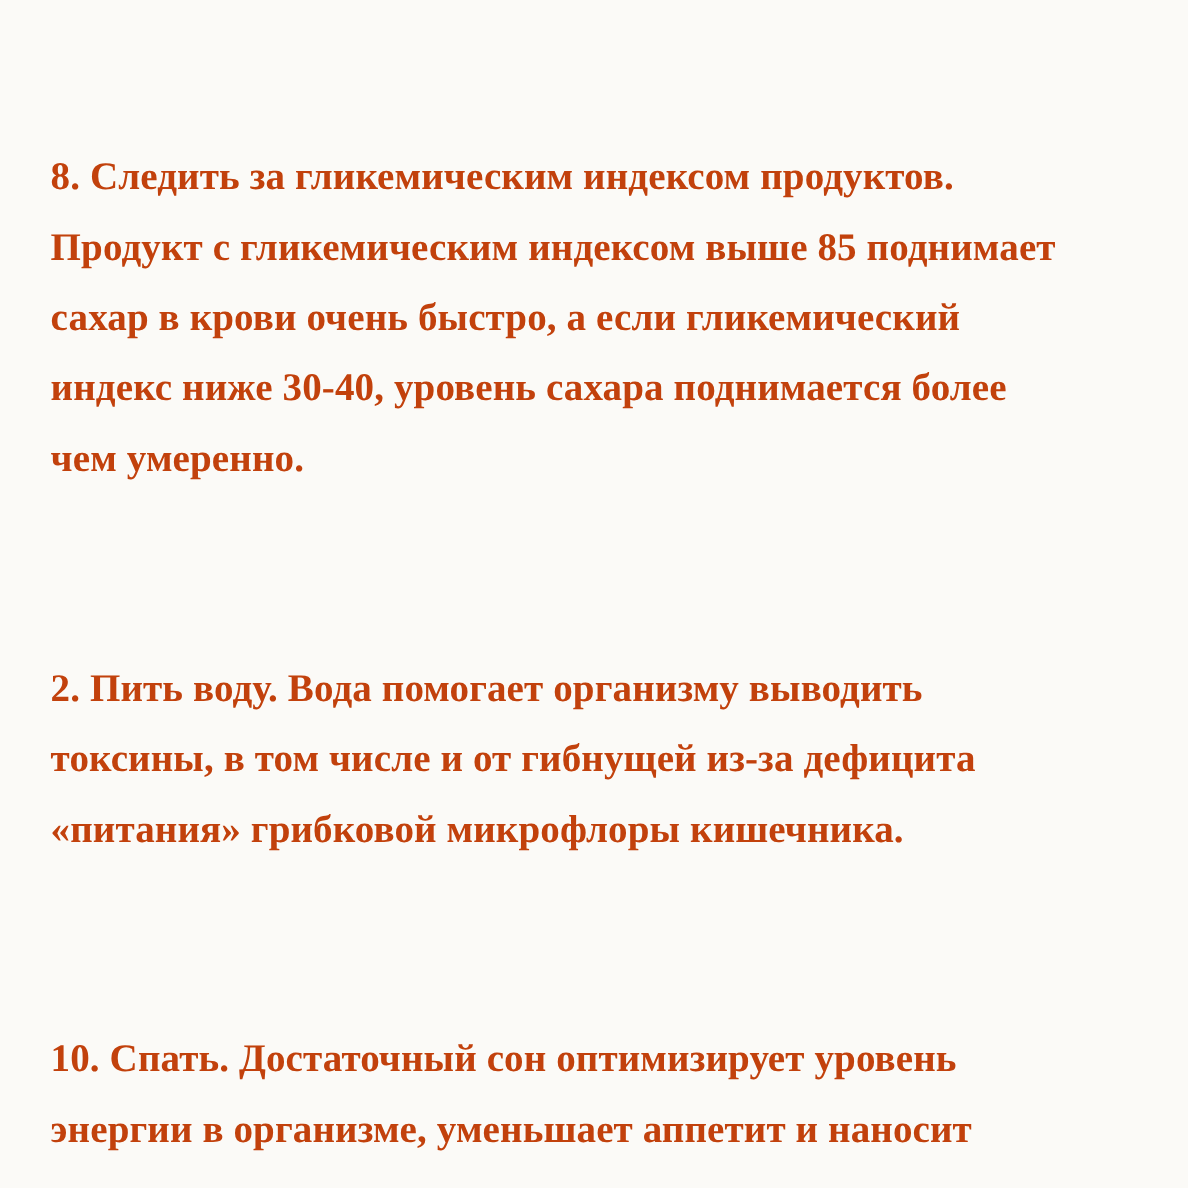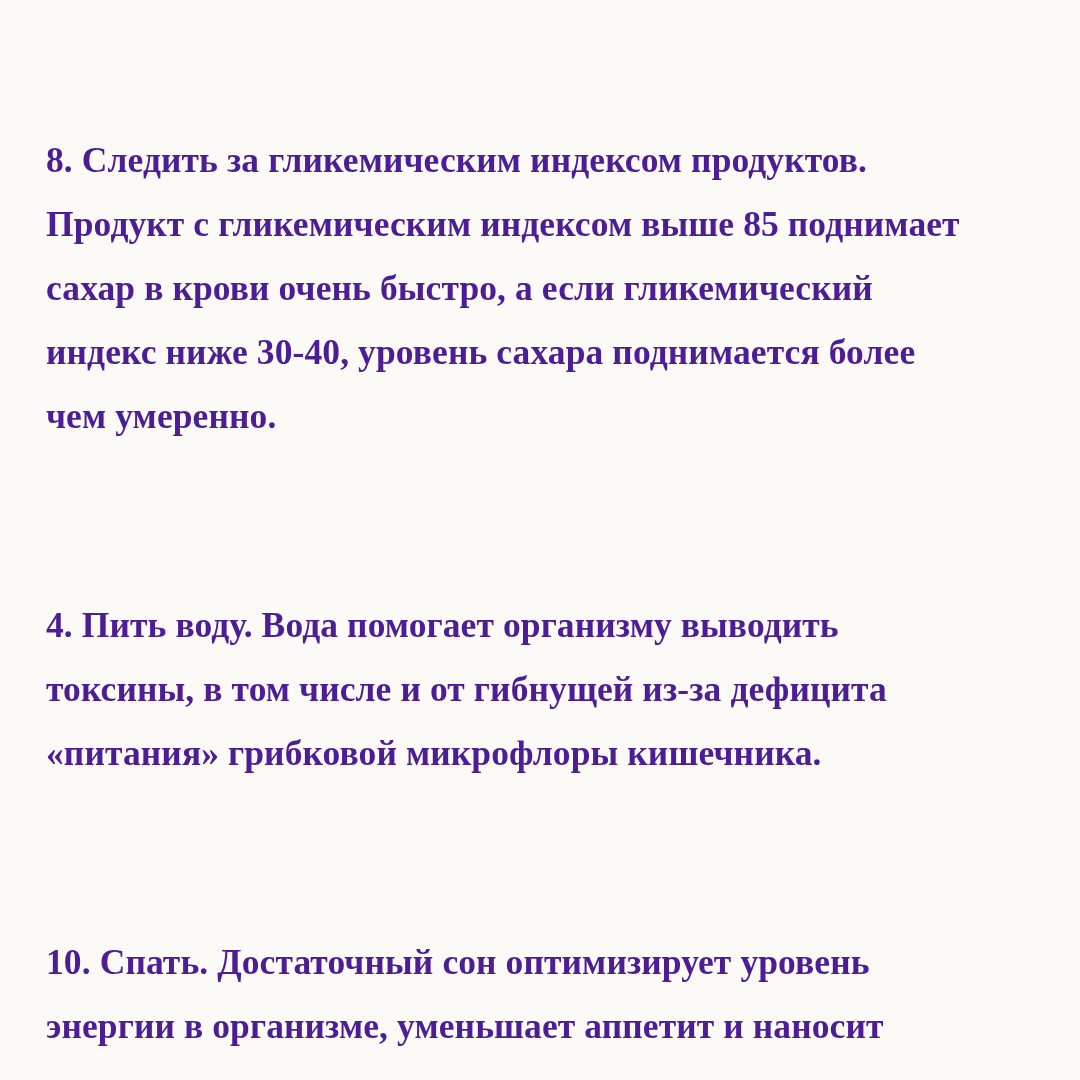--- a/index.html
+++ b/index.html
@@ -26,38 +26,38 @@
     display: flex;
     flex-direction: column;
   }
   .tip {
     margin-bottom: 74px;
   }
   .tip:last-child {
     margin-bottom: 0;
   }
   .tip-text {
-    color: #4c1d95;
+    color: #c2410c;
     font-family: "Liberation Serif", serif;
     font-weight: bold;
     font-size: 35.5px;
     line-height: 64px;
     letter-spacing: 0.1px;
     text-align: left;
     white-space: pre-wrap;
   }
 </style>
 </head>
 <body>
 
 <div class="page">
   <div class="tips-list">
     <div class="tip">
       <p class="tip-text">8. Следить за гликемическим индексом продуктов. Продукт с гликемическим индексом выше 85 поднимает сахар в крови очень быстро, а если гликемический индекс ниже 30-40, уровень сахара поднимается более чем умеренно.</p>
     </div>
     <div class="tip">
-      <p class="tip-text">4. Пить воду. Вода помогает организму выводить токсины, в том числе и от гибнущей из-за дефицита «питания» грибковой микрофлоры кишечника.</p>
+      <p class="tip-text">2. Пить воду. Вода помогает организму выводить токсины, в том числе и от гибнущей из-за дефицита «питания» грибковой микрофлоры кишечника.</p>
     </div>
     <div class="tip">
       <p class="tip-text">10. Спать. Достаточный сон оптимизирует уровень энергии в организме, уменьшает аппетит и наносит удар по тяге к сладкому.</p>
     </div>
   </div>
 </div>
 
 </body></html>

